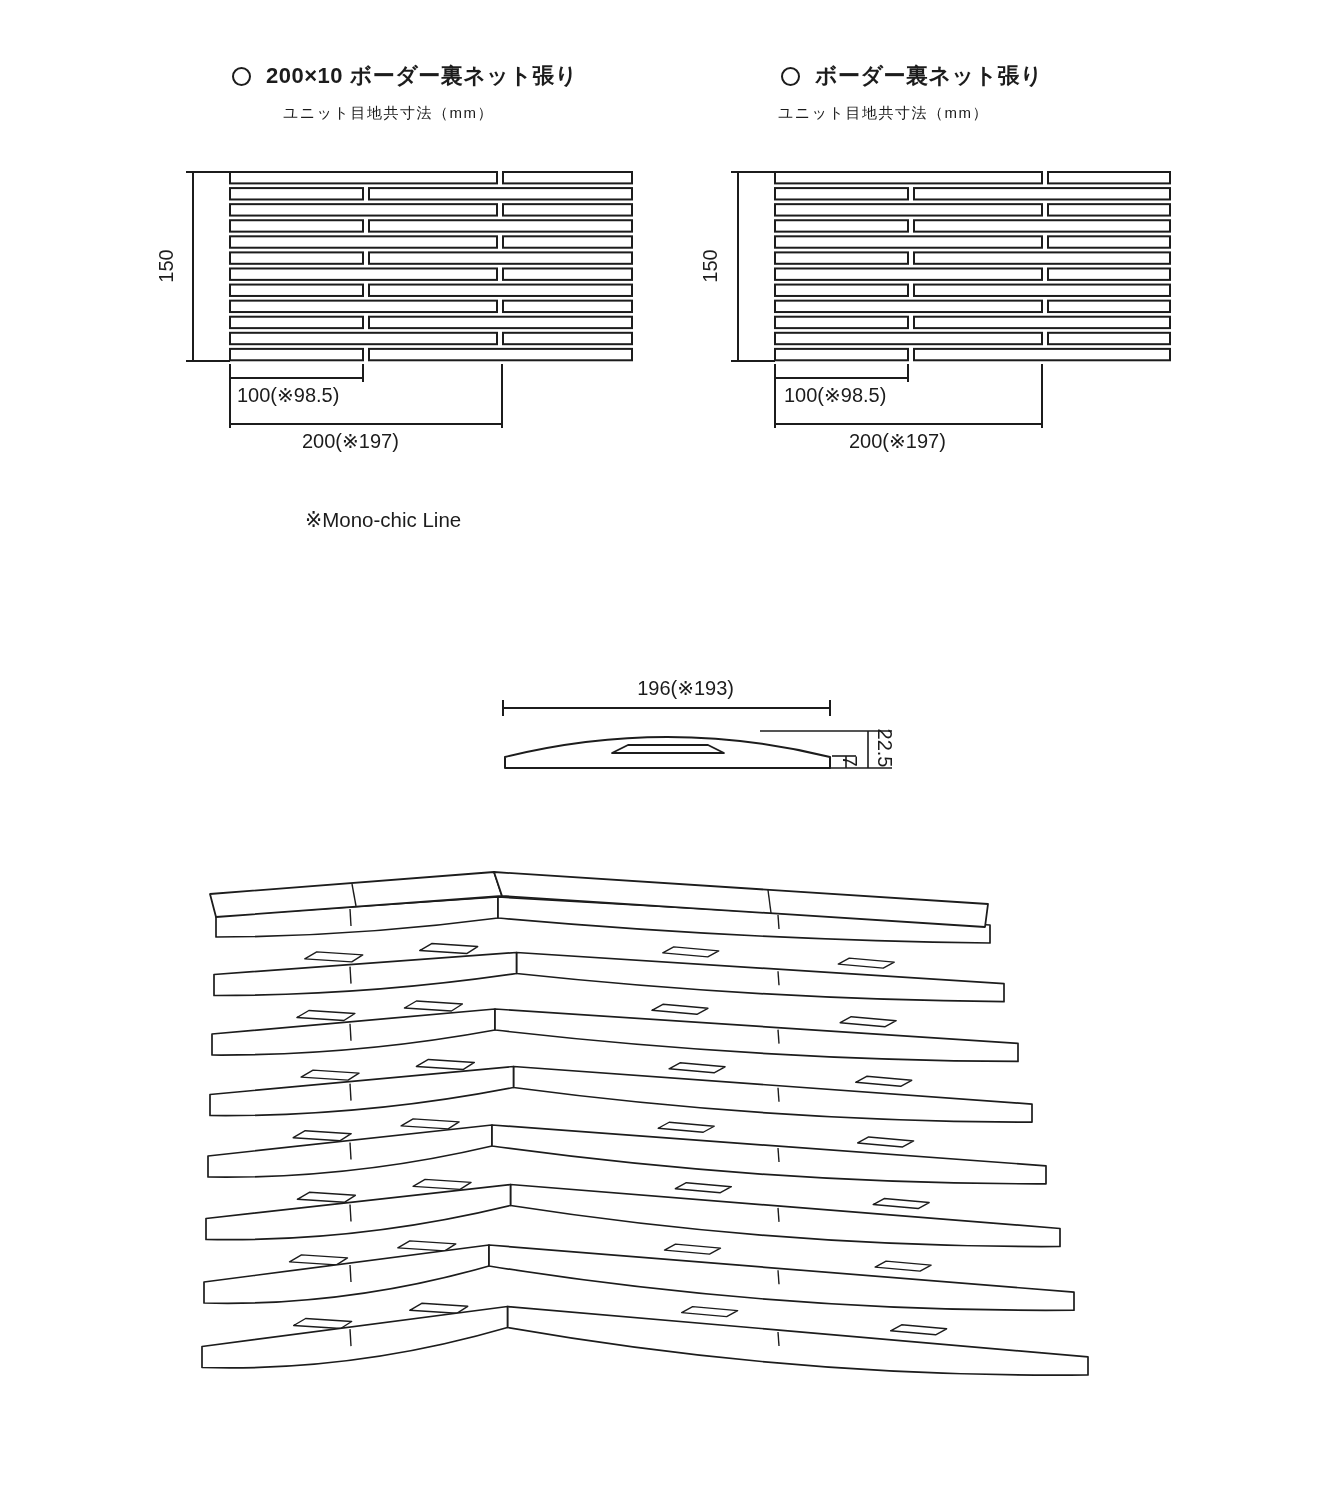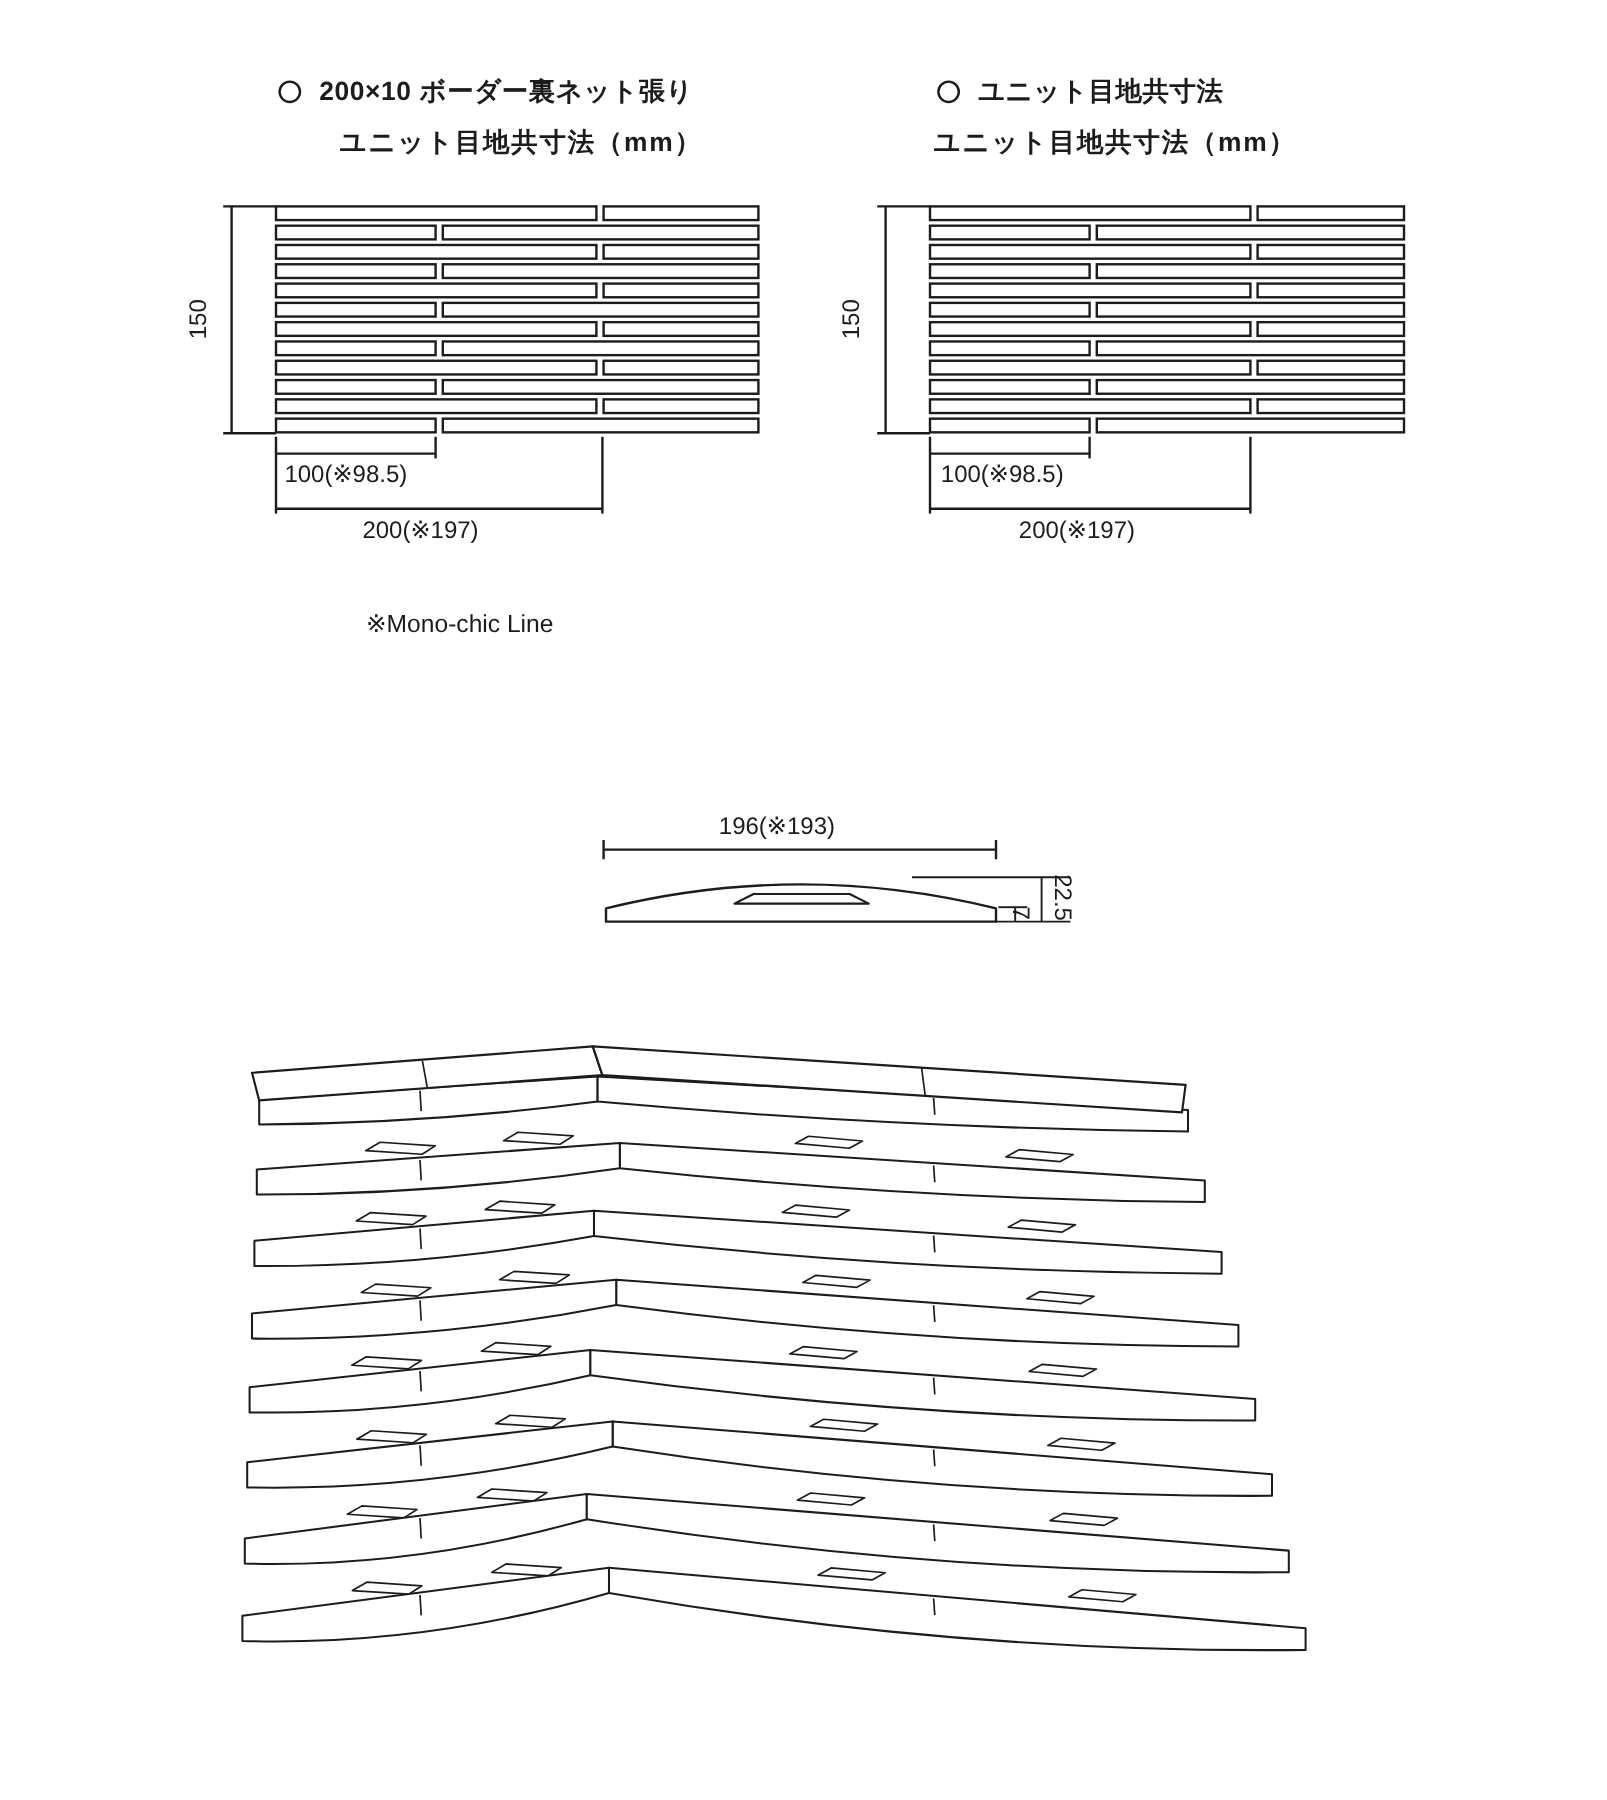--- a/index.html
+++ b/index.html
@@ -2,23 +2,23 @@
 <html><head>
 <meta charset="utf-8">
 <style>
   *{margin:0;padding:0;box-sizing:border-box}
   html,body{background:#ffffff}
   body{font-family:"Liberation Sans","DejaVu Sans",sans-serif;color:#1c1c1c}
   .canvas{position:relative;width:1174px;height:1500px;background:#fff;overflow:hidden}
   #art{position:absolute;left:0;top:0}
   .sec-title{position:absolute;display:flex;align-items:center;gap:15px;font-weight:700;font-size:22px;letter-spacing:.5px;white-space:nowrap}
   .bullet{width:19px;height:19px;border:2.2px solid #1c1c1c;border-radius:50%;flex:0 0 auto;background:#fff}
-  .sub{position:absolute;font-weight:700;font-size:22px;letter-spacing:1.5px;white-space:nowrap}
+  .sub{position:absolute;font-weight:400;font-size:15px;letter-spacing:1.5px;white-space:nowrap}
   .dim{position:absolute;font-size:20px;white-space:nowrap}
-  .dim.c{text-align:left}
+  .dim.c{text-align:right}
   .rot90{transform:rotate(90deg);transform-origin:center;text-align:center}
   .rotm90{transform:rotate(-90deg);transform-origin:center;text-align:center}
   .note{position:absolute;font-size:20.5px;white-space:nowrap}
 </style>
 </head>
 <body>
 
 <div class="canvas">
 
   <svg id="art" width="1339" height="1500" viewBox="0 0 1339 1500">
@@ -181,21 +181,21 @@
   </svg>
 
   <div class="sec-title" style="left:232px;top:61px">
     <span class="bullet"></span>
     <span>200×10 ボーダー裏ネット張り</span>
   </div>
   <div class="sub" style="left:283px;top:104px">ユニット目地共寸法（mm）</div>
 
   <div class="sec-title" style="left:781px;top:61px">
     <span class="bullet"></span>
-    <span>ユニット目地共寸法</span>
+    <span>ボーダー裏ネット張り</span>
   </div>
   <div class="sub" style="left:778px;top:104px">ユニット目地共寸法（mm）</div>
 
   <div class="dim rotm90" style="left:147px;top:254px;width:40px;height:24px">150</div>
   <div class="dim" style="left:237px;top:383px">100(※98.5)</div>
   <div class="dim" style="left:302px;top:429px">200(※197)</div>
 
   <div class="dim rotm90" style="left:691px;top:254px;width:40px;height:24px">150</div>
   <div class="dim" style="left:784px;top:383px">100(※98.5)</div>
   <div class="dim" style="left:849px;top:429px">200(※197)</div>

